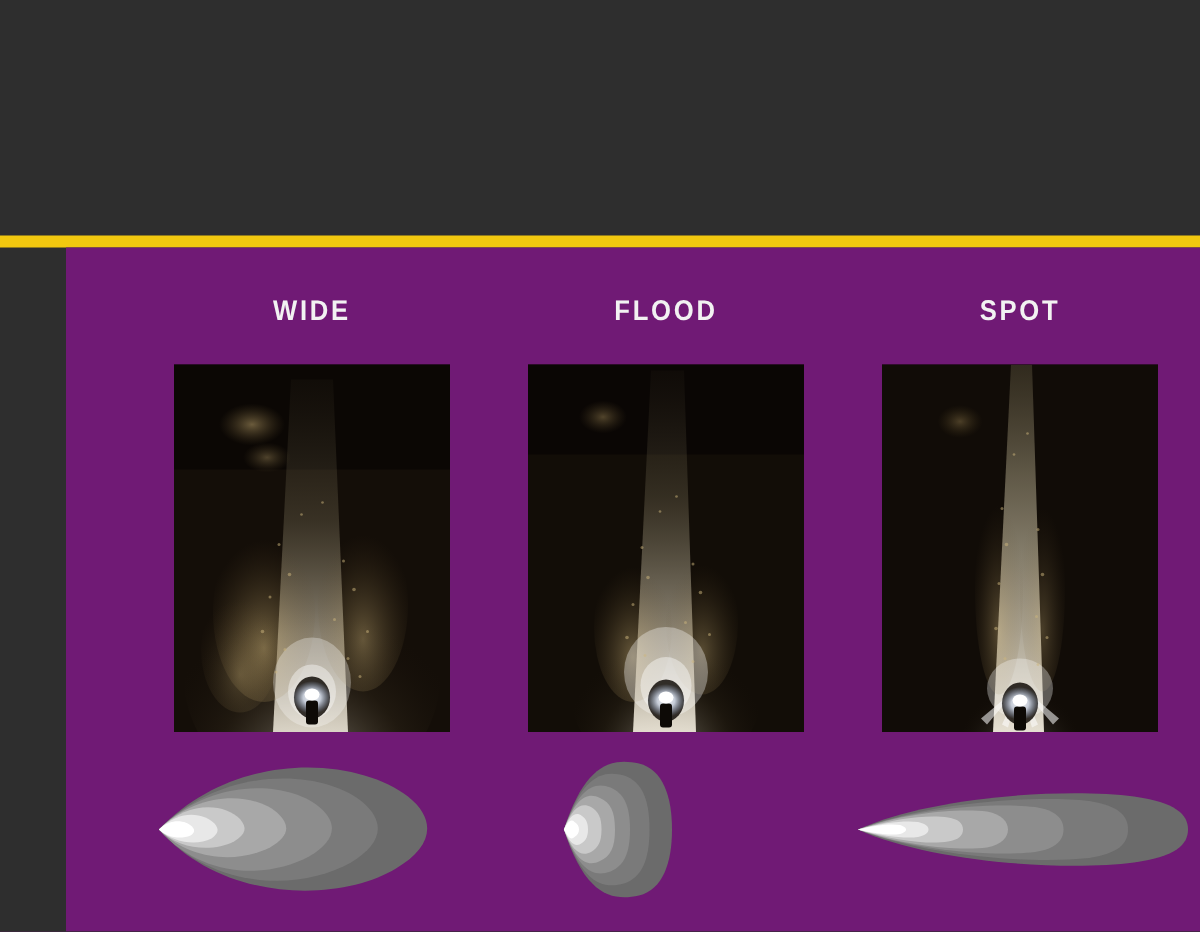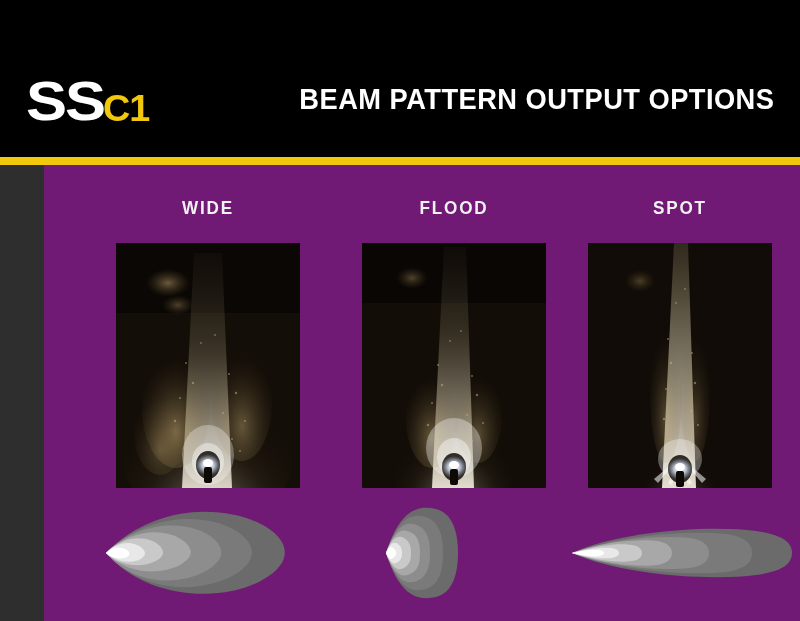--- a/index.html
+++ b/index.html
@@ -90,21 +90,21 @@
     background: #701a75;
     margin-left: 44px;
   }
   .column {
     position: absolute;
     top: 0;
     width: 240px;
     height: 456px;
   }
   #col-0 { left: 44px; }
-  #col-1 { left: 290px; }
+  #col-1 { left: 280px; }
   #col-2 { left: 516px; text-decoration: underline; }
 
   .col-label {
     position: absolute;
     top: 32px;
     left: 0;
     width: 240px;
     text-align: center;
     color: #f2f2f2;
     font-family: "Liberation Sans", sans-serif;
@@ -132,28 +132,20 @@
     width: 240px;
     height: 100px;
   }
   .beam svg { display: block; }
 </style>
 </head>
 <body>
 
 <div id="root">
 
-  <div id="header">
-
-    <div id="logo">
-      <span class="ss">SS</span><span class="c1">C1</span>
-    </div>
-
-    <div id="header-title">BEAM PATTERN OUTPUT OPTIONS</div>
-  </div>
 
   <div id="accent-bar"></div>
 
   <div id="main">
 
     <div class="column" id="col-0">
       <div class="col-label">WIDE</div>
 
       <div class="photo">
         <svg width="184" height="245" viewBox="0 0 184 245">

